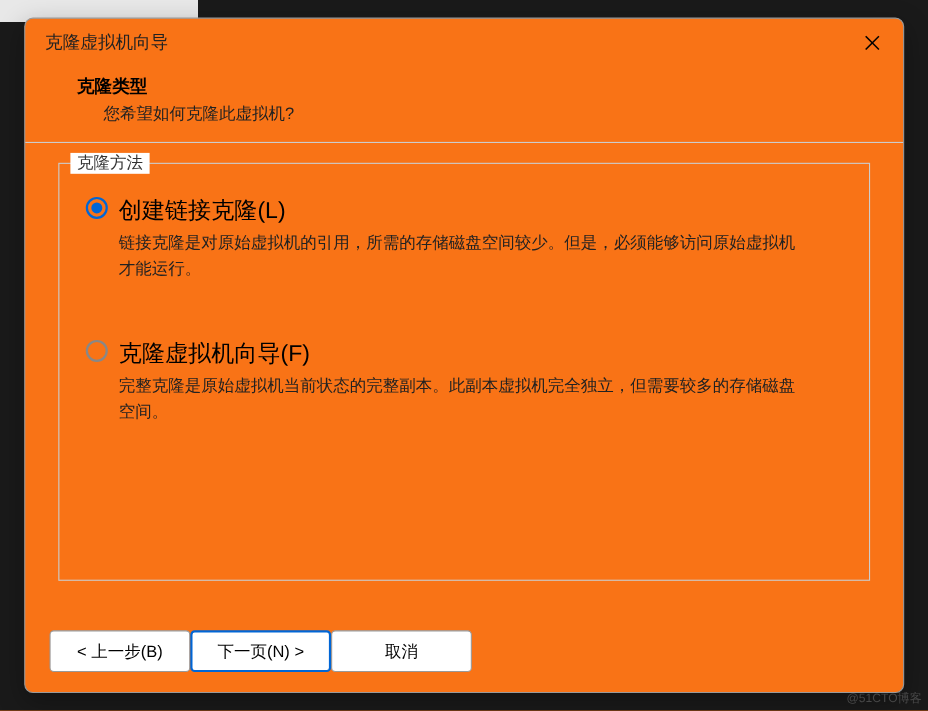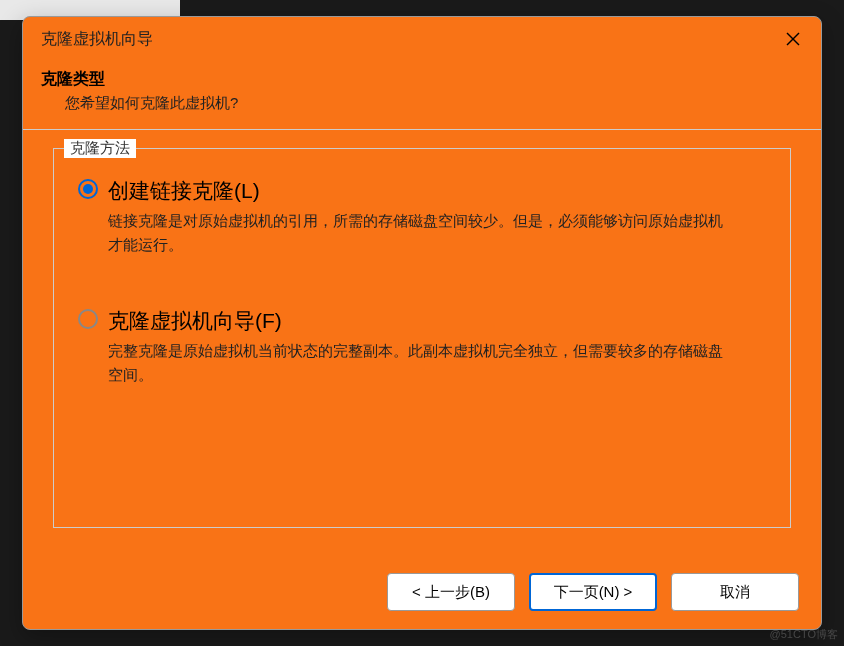--- a/index.html
+++ b/index.html
@@ -52,21 +52,21 @@
       justify-content: center;
       cursor: pointer;
     }
     .close-icon svg {
       width: 16px;
       height: 16px;
       stroke: #000;
       stroke-width: 1.4;
     }
     .header-section {
-      padding: 8px 30px 16px 14px;
+      padding: 8px 30px 16px 43px;
     }
     .header-title {
       font-size: 16px;
       font-weight: bold;
       color: #000;
       margin-bottom: 4px;
       padding-left: 4px;
     }
     .header-subtitle {
       font-size: 15px;
@@ -135,22 +135,20 @@
       cursor: pointer;
     }
     .option-desc {
       font-size: 15px;
       color: #222;
       line-height: 1.6;
       max-width: 620px;
     }
     .footer {
       display: flex;
-      justify-content: flex-end;
-      gap: 14px;
       padding: 14px 22px 18px 22px;
     }
     .btn {
       min-width: 128px;
       height: 38px;
       background: #fff;
       border: 1px solid #999;
       border-radius: 4px;
       font-size: 15px;
       color: #000;

